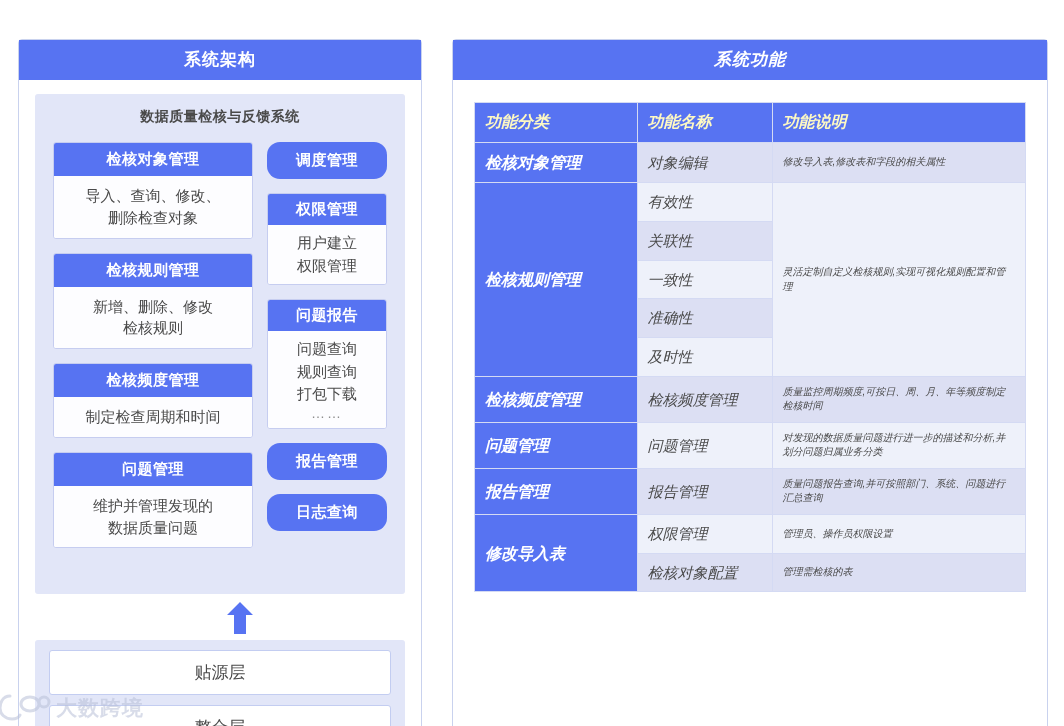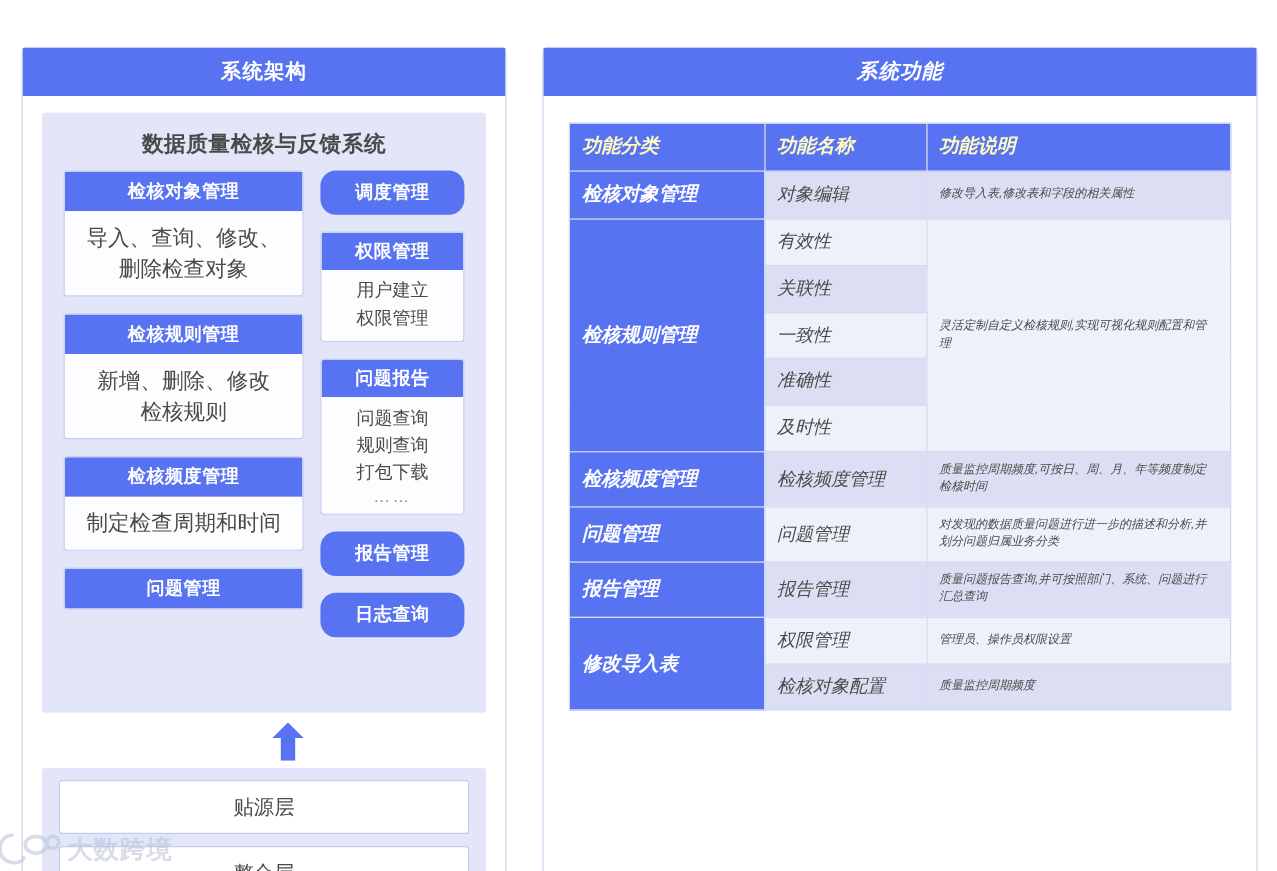--- a/index.html
+++ b/index.html
@@ -34,37 +34,37 @@
 
   
   #left-panel{left:18px;top:8px;width:404px;height:698px;}
   .left-body{position:relative;height:calc(100% - 40px);}
 
   .inner-shell{
     position:absolute;left:16px;top:14px;width:370px;height:500px;
     background:#e2e6f8;border-radius:3px;box-sizing:border-box;
   }
   .inner-title{
-    text-align:center;color:#4a4a4a;font-size:18px;font-weight:bold;
+    text-align:center;color:#4a4a4a;font-size:14px;font-weight:bold;
     padding-top:14px;letter-spacing:.5px;
   }
 
   .col-main{position:absolute;left:18px;top:48px;width:200px;}
   .col-side{position:absolute;left:232px;top:48px;width:120px;}
 
   .mod{
     border:1px solid #c6cdf0;border-radius:3px;background:#ffffff;
     margin-bottom:14px;overflow:hidden;box-sizing:border-box;
   }
   .mod-head{
     background:#5773f2;color:#fff;font-size:15px;font-weight:bold;
     text-align:center;padding:7px 2px;letter-spacing:.5px;
   }
   .mod-body{
-    color:#4a4a4a;font-size:18px;text-align:center;
+    color:#4a4a4a;font-size:15px;text-align:center;
     padding:9px 6px;line-height:1.45;background:#fdfdff;
   }
   .mod-solid{
     background:#5773f2;color:#fff;font-size:15px;font-weight:bold;
     text-align:center;padding:9px 2px;border-radius:13px;margin-bottom:14px;
     letter-spacing:.5px;box-sizing:border-box;
   }
   .side-head{font-size:15px;padding:6px 2px;}
   .side-body{font-size:15px;padding:7px 4px;line-height:1.5;}
   .dots{letter-spacing:2px;color:#8d8d8d;font-size:14px;line-height:1.1;}
@@ -152,20 +152,21 @@
             <div class="mod-body">新增、删除、修改<br>检核规则</div>
           </div>
 
           <div class="mod">
             <div class="mod-head">检核频度管理</div>
             <div class="mod-body">制定检查周期和时间</div>
           </div>
 
           <div class="mod">
             <div class="mod-head">问题管理</div>
+            <div class="mod-body">维护并管理发现的<br>数据质量问题</div>
           </div>
 
         </div>
 
         <div class="col-side">
 
           <div class="mod-solid">调度管理</div>
 
           <div class="mod">
             <div class="mod-head side-head">权限管理</div>
@@ -263,21 +264,21 @@
             <td class="desc shadeA" rowspan="1">质量问题报告查询,并可按照部门、系统、问题进行汇总查询</td>
           </tr>
 
           <tr>
             <td class="cat" rowspan="2">修改导入表</td>
             <td class="name shadeB">权限管理</td>
             <td class="desc shadeB">管理员、操作员权限设置</td>
           </tr>
           <tr>
             <td class="name shadeA">检核对象配置</td>
-            <td class="desc shadeA">质量监控周期频度</td>
+            <td class="desc shadeA">管理需检核的表</td>
           </tr>
         </tbody>
       </table>
     </div>
   </div>
 
   <div class="watermark">
     <svg width="56" height="32" viewBox="0 0 56 32">
       <path d="M10 6 C2 6 0 14 0 18 C0 24 5 29 12 29 C16 29 19 27 20 25" stroke="#b9c0d8" stroke-width="3" fill="none" stroke-linecap="round"></path>
       <ellipse cx="30" cy="14" rx="9" ry="7" stroke="#b9c0d8" stroke-width="3" fill="none"></ellipse>

